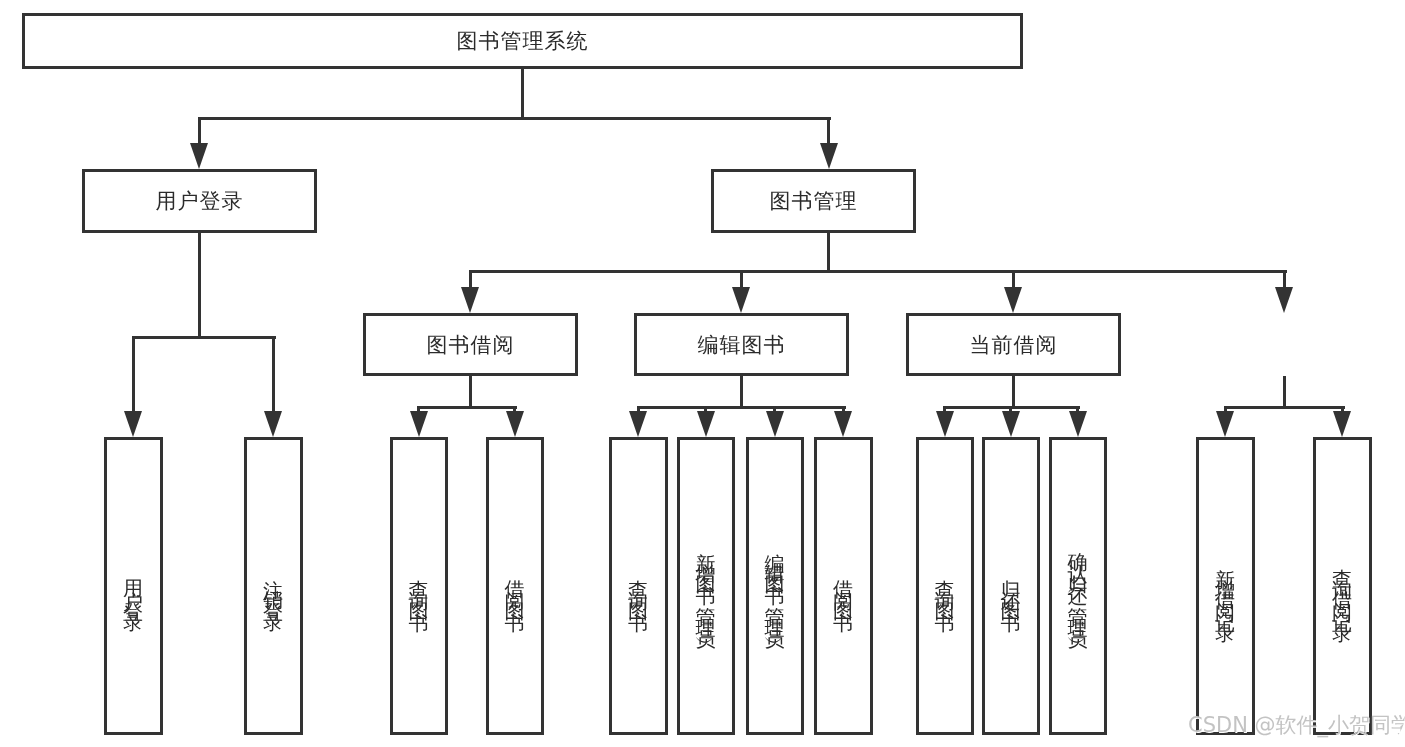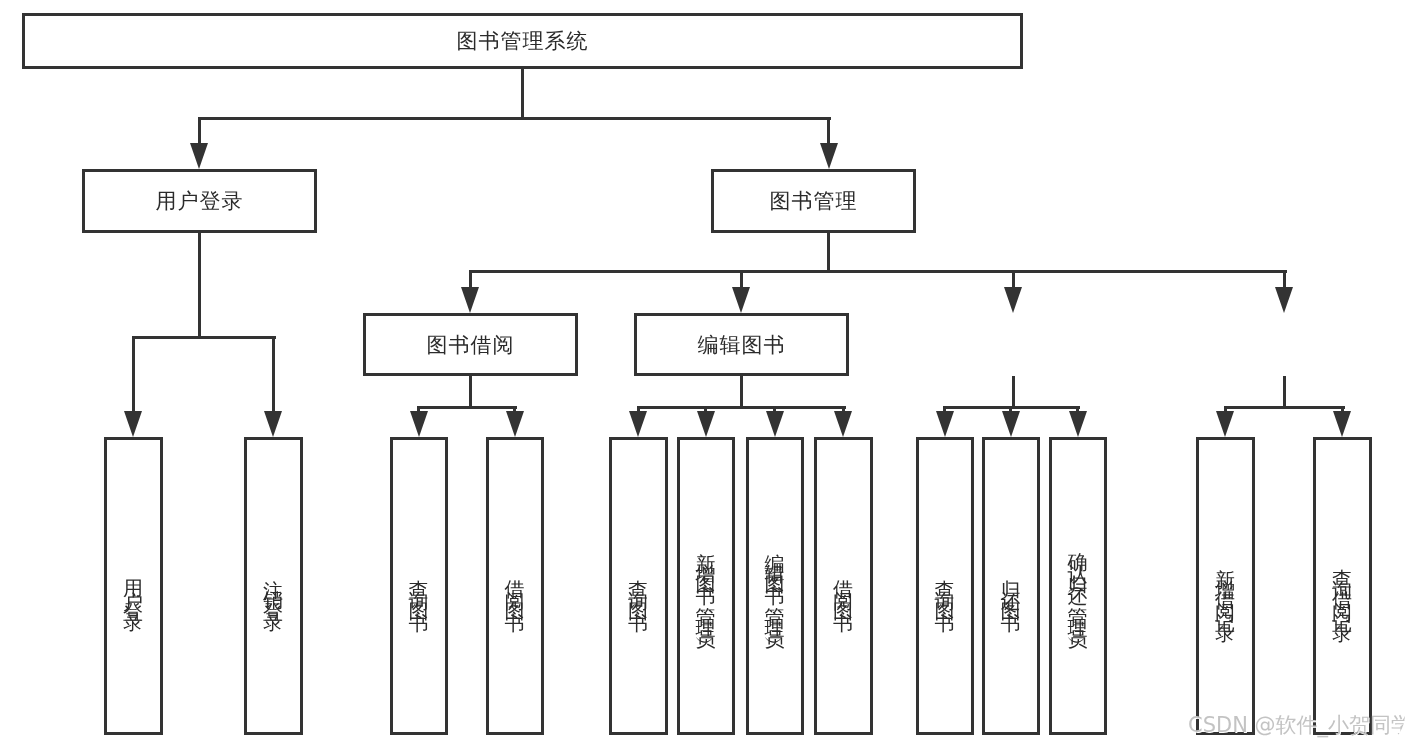--- a/index.html
+++ b/index.html
@@ -87,20 +87,21 @@
   <div class="arrow" style="left:461px;top:287px;"></div>
   <div class="vline" style="left:740px;top:270px;height:22px;"></div>
   <div class="arrow" style="left:732px;top:287px;"></div>
   <div class="vline" style="left:1012px;top:270px;height:22px;"></div>
   <div class="arrow" style="left:1004px;top:287px;"></div>
   <div class="vline" style="left:1283px;top:270px;height:22px;"></div>
   <div class="arrow" style="left:1275px;top:287px;"></div>
 
   <div class="box" style="left:363px;top:313px;width:215px;height:63px;">图书借阅</div>
   <div class="box" style="left:634px;top:313px;width:215px;height:63px;">编辑图书</div>
+  <div class="box" style="left:906px;top:313px;width:215px;height:63px;">当前借阅</div>
 
   <div class="vline" style="left:469px;top:376px;height:32px;"></div>
   <div class="hline" style="left:417px;top:406px;width:100px;"></div>
   <div class="vline" style="left:417px;top:406px;height:10px;"></div>
   <div class="arrow" style="left:410px;top:411px;"></div>
   <div class="vline" style="left:513px;top:406px;height:10px;"></div>
   <div class="arrow" style="left:506px;top:411px;"></div>
 
   <div class="vline" style="left:740px;top:376px;height:32px;"></div>
   <div class="hline" style="left:637px;top:406px;width:209px;"></div>

